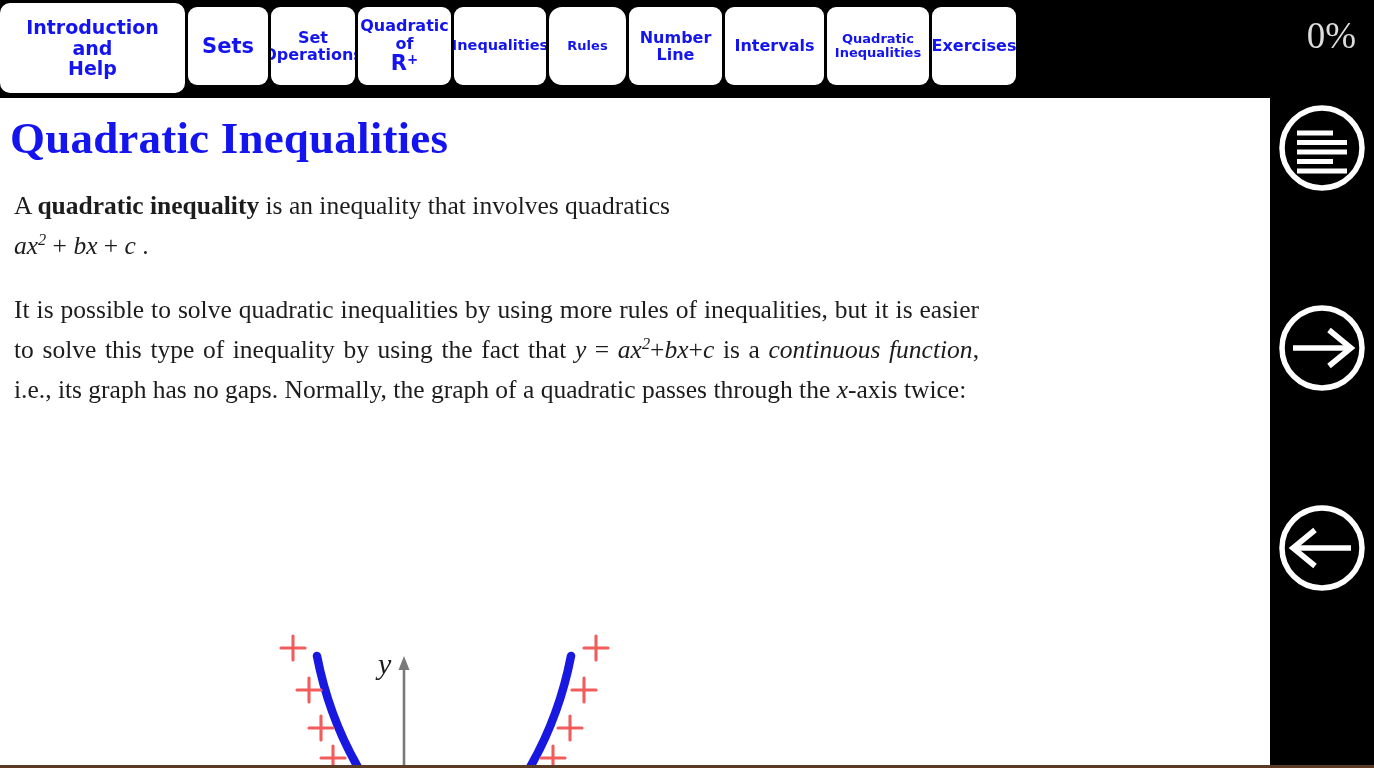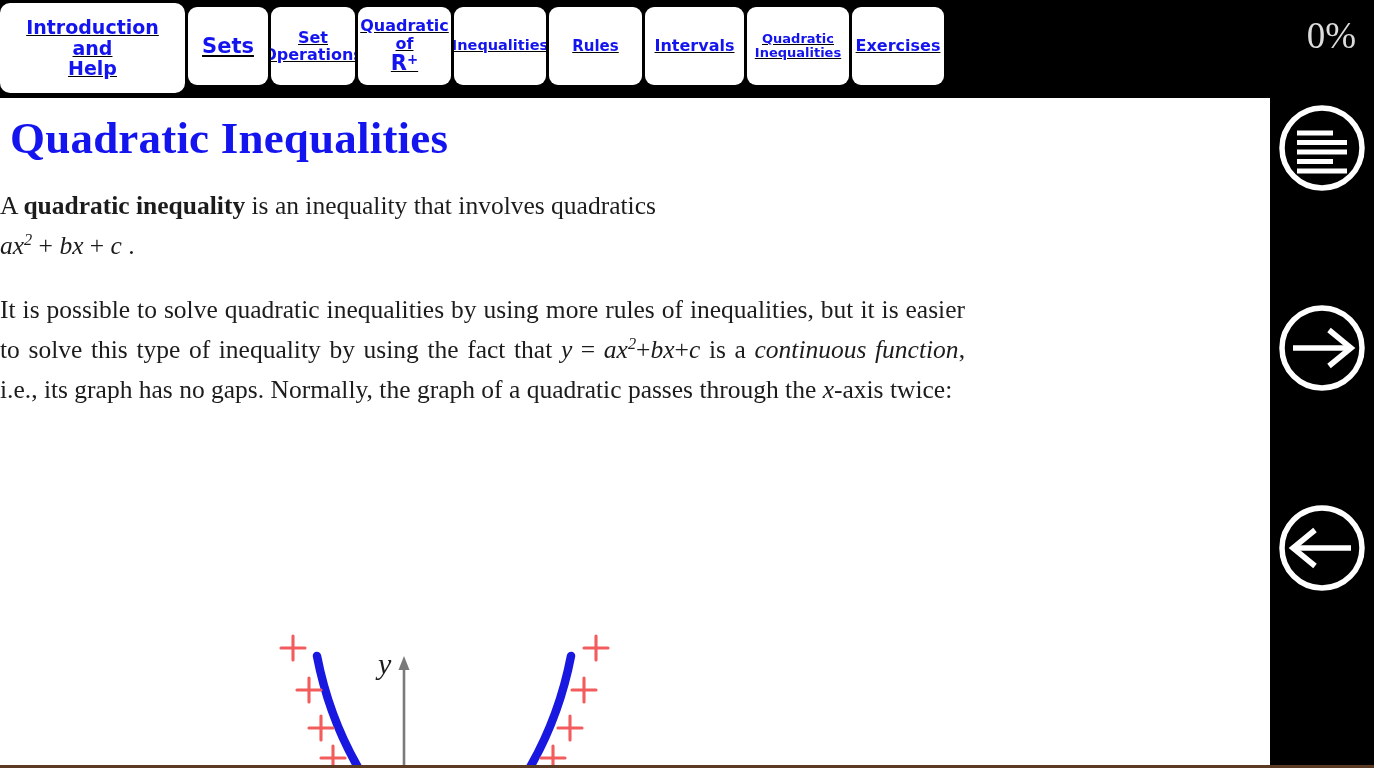--- a/index.html
+++ b/index.html
@@ -24,21 +24,20 @@
     background: #000000;
     box-sizing: border-box;
   }
   #tabstrip {
     position: absolute;
     left: 0; top: 0;
     height: 98px;
     display: flex;
     align-items: flex-start;
     gap: 3px;
-    text-decoration: underline;
   }
   .tab {
     background: #ffffff;
     border-radius: 9px;
     display: flex;
     flex-direction: column;
     align-items: center;
     justify-content: center;
     color: #1414ee;
     font-family: "DejaVu Sans", sans-serif;
@@ -63,25 +62,25 @@
     margin-top: 7px;
   }
   .tab .ln { display: block; white-space: nowrap; }
 
   
   .t-sets        { width: 80px;  font-size: 21px; }
   .t-setops      { width: 84px;  font-size: 16px; }
   .t-props       { width: 93px;  font-size: 16px; }
   .t-props .ln-sup { font-size: 21px; }
   .t-ineq        { width: 92px;  font-size: 14.5px; }
-  .t-rules       { width: 93px;  font-size: 15px; }
+  .t-rules       { width: 77px;  font-size: 13px; border-radius: 13px; }
   .t-numline     { width: 93px;  font-size: 16px; }
   .t-intervals   { width: 99px;  font-size: 16px; }
   .t-quadineq    { width: 102px;  font-size: 13px; }
-  .t-exercises   { width: 92px;  font-size: 16px; align-items: center; }
+  .t-exercises   { width: 84px;  font-size: 16px; align-items: center; }
 
   #progress {
     position: absolute;
     right: 18px;
     top: 14px;
     color: #dcdcdc;
     font-family: "Liberation Serif", serif;
     font-size: 37px;
     letter-spacing: 0px;
     user-select: none;
@@ -125,21 +124,21 @@
     left: 10px;
     top: 14px;
     color: #1414ee;
     font-family: "Liberation Serif", serif;
     font-size: 45px;
     font-weight: bold;
     letter-spacing: 0.2px;
   }
   .para {
     position: absolute;
-    left: 0;
+    left: 14px;
     width: 965px;
     font-family: "Liberation Serif", serif;
     font-size: 25.5px;
     color: #1c1c1c;
     line-height: 40px;
     text-align: justify;
     text-align-last: left;
   }
   #para1 { top: 88px; }
   #para2 { top: 192px; }
@@ -196,20 +195,24 @@
     </div>
 
     <div class="tab normal t-ineq">
       <span class="ln">Inequalities</span>
     </div>
 
     <div class="tab normal t-rules">
       <span class="ln">Rules</span>
     </div>
 
+    <div class="tab normal t-numline">
+      <span class="ln">Number</span>
+      <span class="ln">Line</span>
+    </div>
 
     <div class="tab normal t-intervals">
       <span class="ln">Intervals</span>
     </div>
 
     <div class="tab normal t-quadineq">
       <span class="ln">Quadratic</span>
       <span class="ln">Inequalities</span>
     </div>
 

